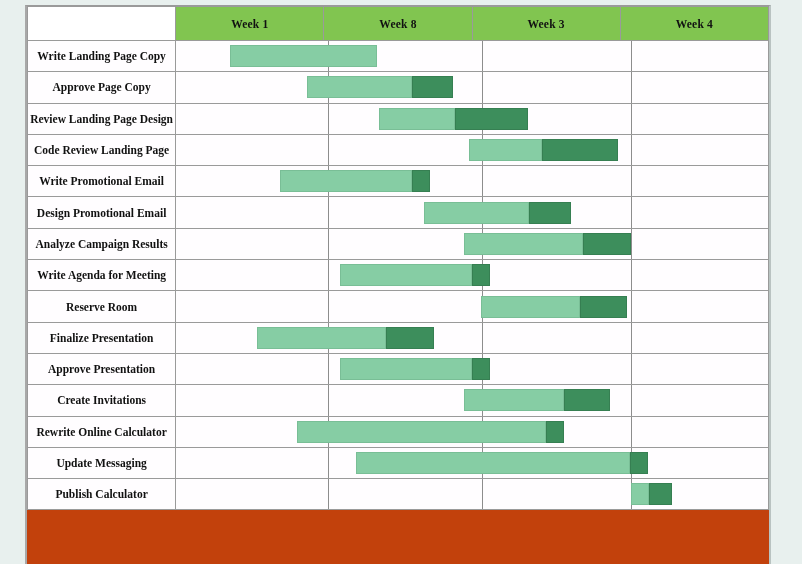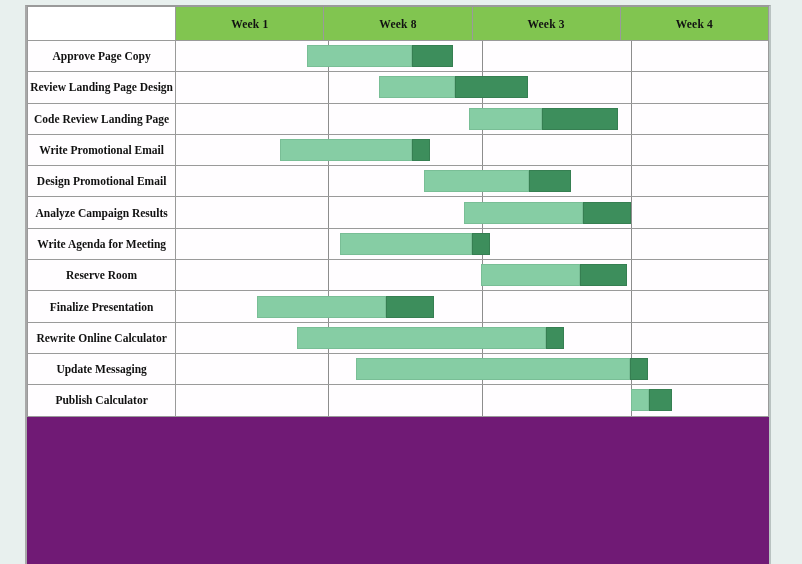--- a/index.html
+++ b/index.html
@@ -10,21 +10,21 @@
     height: 564px;
     overflow: hidden;
     font-family: "Liberation Serif", "DejaVu Serif", serif;
   }
   #gantt-wrap {
     position: absolute;
     left: 25px;
     top: 5px;
     width: 746px;
     height: 559px;
-    background: #701a75;
+    background: #c2410c;
     border-top: 1px solid #9a9a9a;
     border-left: 2px solid #a8a8a8;
     border-right: 2px solid #b9c3c1;
     box-sizing: border-box;
   }
   table.gantt {
     border-collapse: collapse;
     width: 100%;
     table-layout: fixed;
   }
@@ -105,20 +105,33 @@
       <tr>
         <th class="corner-head"></th>
         <th class="wk-head">Week 1</th>
         <th class="wk-head">Week 8</th>
         <th class="wk-head">Week 3</th>
         <th class="wk-head">Week 4</th>
       </tr>
     </thead>
     <tbody id="gantt-body">
         <tr>
+          <td class="task-name">Write Landing Page Copy</td>
+          <td class="lane" colspan="4">
+            <div class="lane-inner">
+              <div class="gridline" style="left: 25.6%; background: rgb(141, 141, 141);"></div>
+              <div class="gridline" style="left: 51.7%; background: rgb(141, 141, 141);"></div>
+              <div class="gridline" style="left: 76.8%; background: rgb(141, 141, 141);"></div>
+              <div class="bar" style="left: 9.1%; width: 24.9%;">
+                <div class="seg-light" style="width: 100%; background: rgb(134, 205, 164);"></div>
+              </div>
+            </div>
+          </td>
+        </tr>
+        <tr>
           <td class="task-name">Approve Page Copy</td>
           <td class="lane" colspan="4">
             <div class="lane-inner">
               <div class="gridline" style="left: 25.6%; background: rgb(141, 141, 141);"></div>
               <div class="gridline" style="left: 51.7%; background: rgb(141, 141, 141);"></div>
               <div class="gridline" style="left: 76.8%; background: rgb(141, 141, 141);"></div>
               <div class="bar" style="left: 22.1%; width: 24.7%;">
                 <div class="seg-light" style="width: 72.0648%; background: rgb(134, 205, 164);"></div>
                 <div class="seg-dark" style="width: 27.9352%; background: rgb(61, 142, 92);"></div>
               </div>
@@ -226,20 +239,48 @@
         <tr>
           <td class="task-name">Finalize Presentation</td>
           <td class="lane" colspan="4">
             <div class="lane-inner">
               <div class="gridline" style="left: 25.6%; background: rgb(141, 141, 141);"></div>
               <div class="gridline" style="left: 51.7%; background: rgb(141, 141, 141);"></div>
               <div class="gridline" style="left: 76.8%; background: rgb(141, 141, 141);"></div>
               <div class="bar" style="left: 13.7%; width: 29.9%;">
                 <div class="seg-light" style="width: 72.9097%; background: rgb(134, 205, 164);"></div>
                 <div class="seg-dark" style="width: 27.0903%; background: rgb(61, 142, 92);"></div>
+              </div>
+            </div>
+          </td>
+        </tr>
+        <tr>
+          <td class="task-name">Approve Presentation</td>
+          <td class="lane" colspan="4">
+            <div class="lane-inner">
+              <div class="gridline" style="left: 25.6%; background: rgb(141, 141, 141);"></div>
+              <div class="gridline" style="left: 51.7%; background: rgb(141, 141, 141);"></div>
+              <div class="gridline" style="left: 76.8%; background: rgb(141, 141, 141);"></div>
+              <div class="bar" style="left: 27.6%; width: 25.4%;">
+                <div class="seg-light" style="width: 88.189%; background: rgb(134, 205, 164);"></div>
+                <div class="seg-dark" style="width: 11.811%; background: rgb(61, 142, 92);"></div>
+              </div>
+            </div>
+          </td>
+        </tr>
+        <tr>
+          <td class="task-name">Create Invitations</td>
+          <td class="lane" colspan="4">
+            <div class="lane-inner">
+              <div class="gridline" style="left: 25.6%; background: rgb(141, 141, 141);"></div>
+              <div class="gridline" style="left: 51.7%; background: rgb(141, 141, 141);"></div>
+              <div class="gridline" style="left: 76.8%; background: rgb(141, 141, 141);"></div>
+              <div class="bar" style="left: 48.7%; width: 24.6%;">
+                <div class="seg-light" style="width: 68.2927%; background: rgb(134, 205, 164);"></div>
+                <div class="seg-dark" style="width: 31.7073%; background: rgb(61, 142, 92);"></div>
               </div>
             </div>
           </td>
         </tr>
         <tr>
           <td class="task-name">Rewrite Online Calculator</td>
           <td class="lane" colspan="4">
             <div class="lane-inner">
               <div class="gridline" style="left: 25.6%; background: rgb(141, 141, 141);"></div>
               <div class="gridline" style="left: 51.7%; background: rgb(141, 141, 141);"></div>

